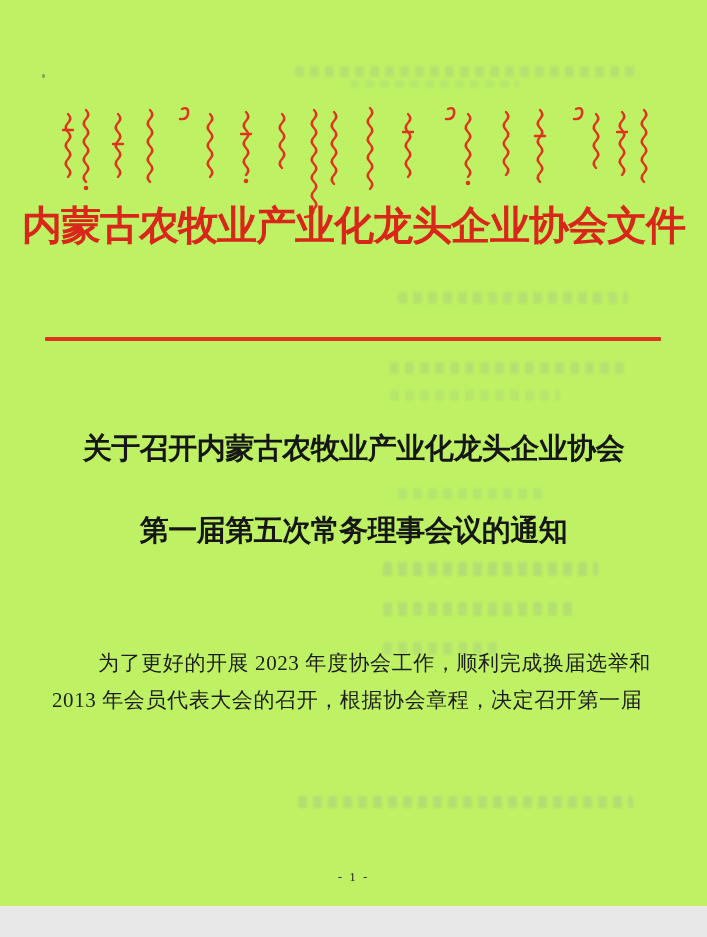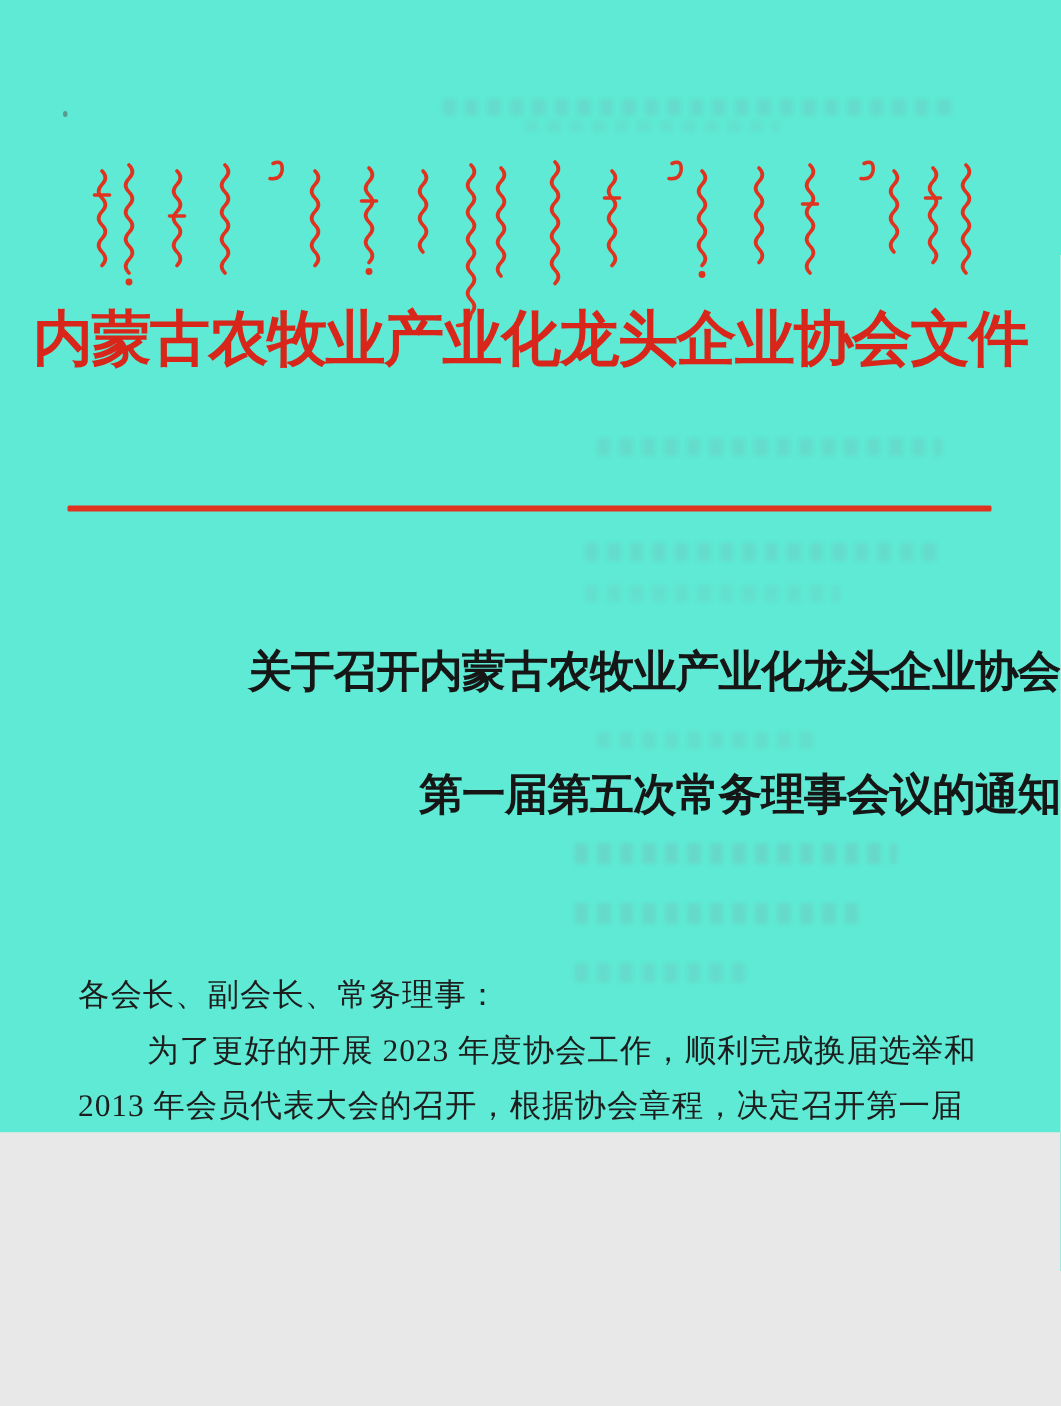--- a/index.html
+++ b/index.html
@@ -1,20 +1,20 @@
 <!DOCTYPE html>
 <html><head>
 <meta charset="utf-8">
 <style>
   html,body{margin:0;padding:0;background:#e8e8e8;}
   .page{
     position:relative;
-    width:707px;height:755px;
+    width:707px;height:906px;
     margin:0 auto;
-    background:#5eead4;
+    background:#bef264;
     overflow:hidden;
     font-family:"Liberation Serif","DejaVu Serif",serif;
     color:#1d1d1d;
   }
   
   .mongolian{position:absolute;top:104px;left:56px;width:600px;height:132px;}
   .mongolian svg path{stroke:#e0331f;stroke-width:2.4;fill:none;stroke-linecap:round;}
   
   .org-title{
     position:absolute;top:196px;left:0;right:0;
@@ -32,21 +32,21 @@
     color:#1c1c1c;
   }
   
   .red-rule{
     position:absolute;top:337px;left:45px;width:616px;height:4px;
     background:#e0331f;border-radius:1px;
   }
   
   .notice-title{
     position:absolute;top:428px;left:0;right:0;
-    text-align:right;
+    text-align:center;
     font-size:29px;font-weight:700;letter-spacing:-0.5px;
     color:#161616;
   }
   .notice-title .t-line{line-height:40px;white-space:nowrap;}
   .notice-title .t-line + .t-line{margin-top:42px;}
   
   .body-text{
     position:absolute;top:645px;left:52px;right:50px;
     font-size:21px;line-height:37px;letter-spacing:0.6px;
     color:#1d1d1d;
@@ -171,20 +171,19 @@
 
 
   <div class="red-rule"></div>
 
   <div class="notice-title">
     <div class="t-line">关于召开内蒙古农牧业产业化龙头企业协会</div>
     <div class="t-line">第一届第五次常务理事会议的通知</div>
   </div>
 
   <div class="body-text">
-    <div class="b-line">各会长、副会长、常务理事：</div>
     <div class="b-line b-indent">为了更好的开展 2023 年度协会工作，顺利完成换届选举和</div>
     <div class="b-line">2013 年会员代表大会的召开，根据协会章程，决定召开第一届</div>
   </div>
 
   <div class="page-number">- 1 -</div>
 
 </div>
 
 </body></html>

